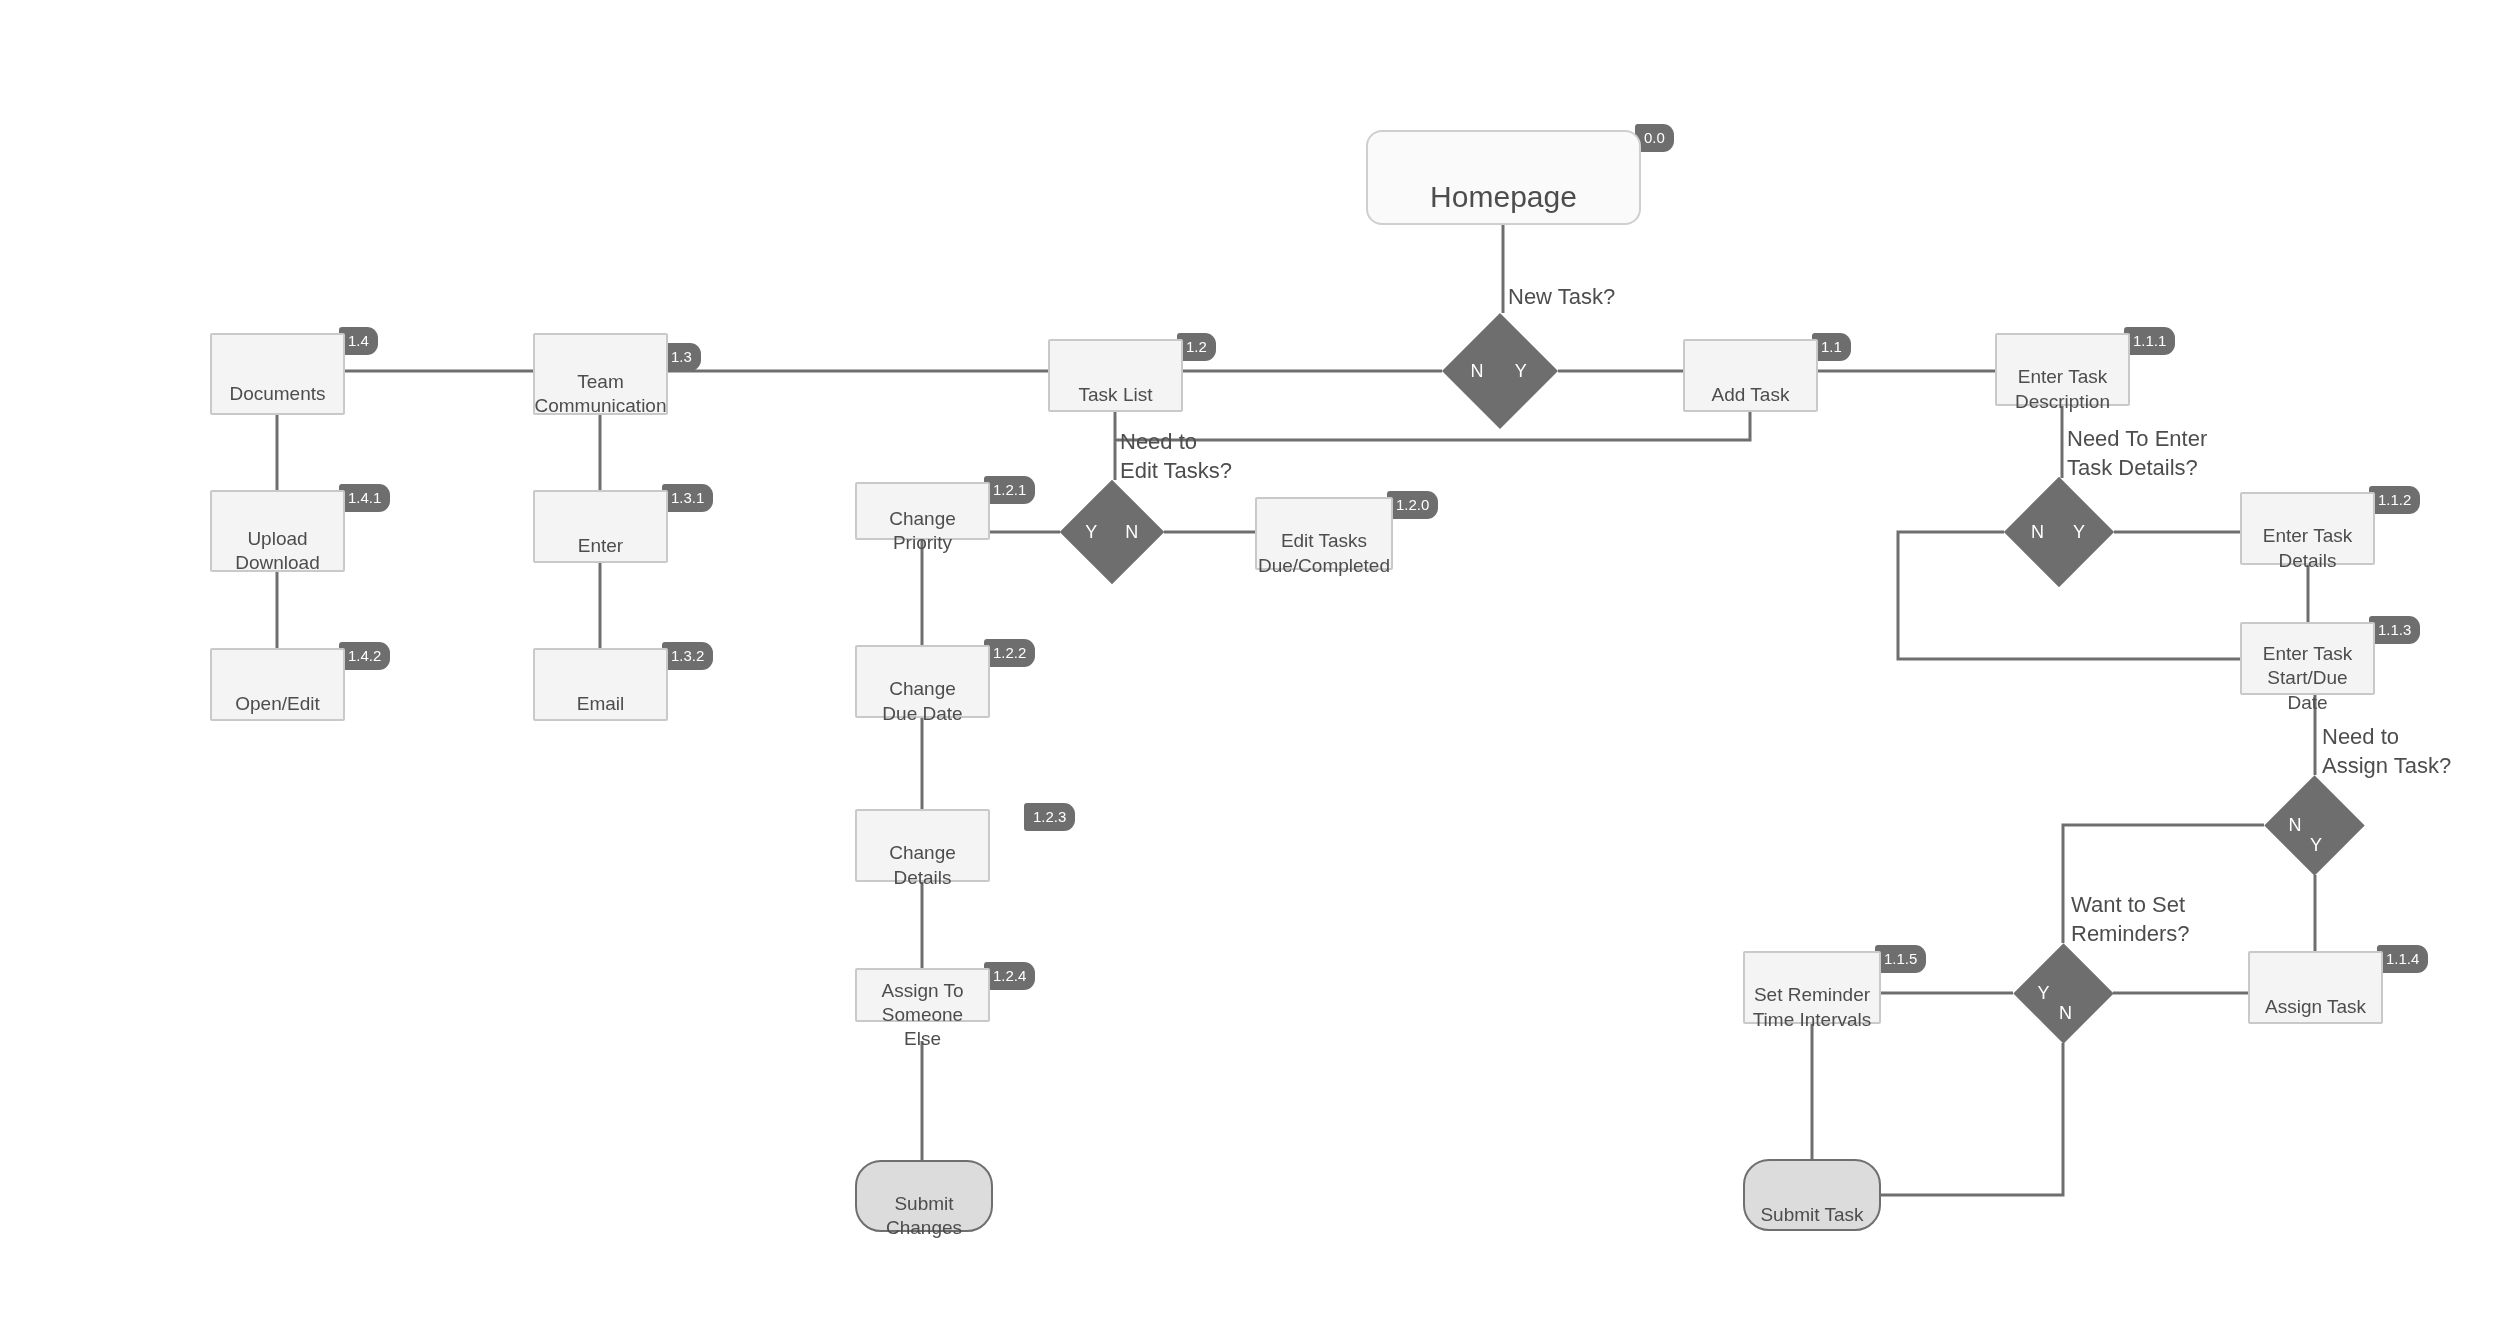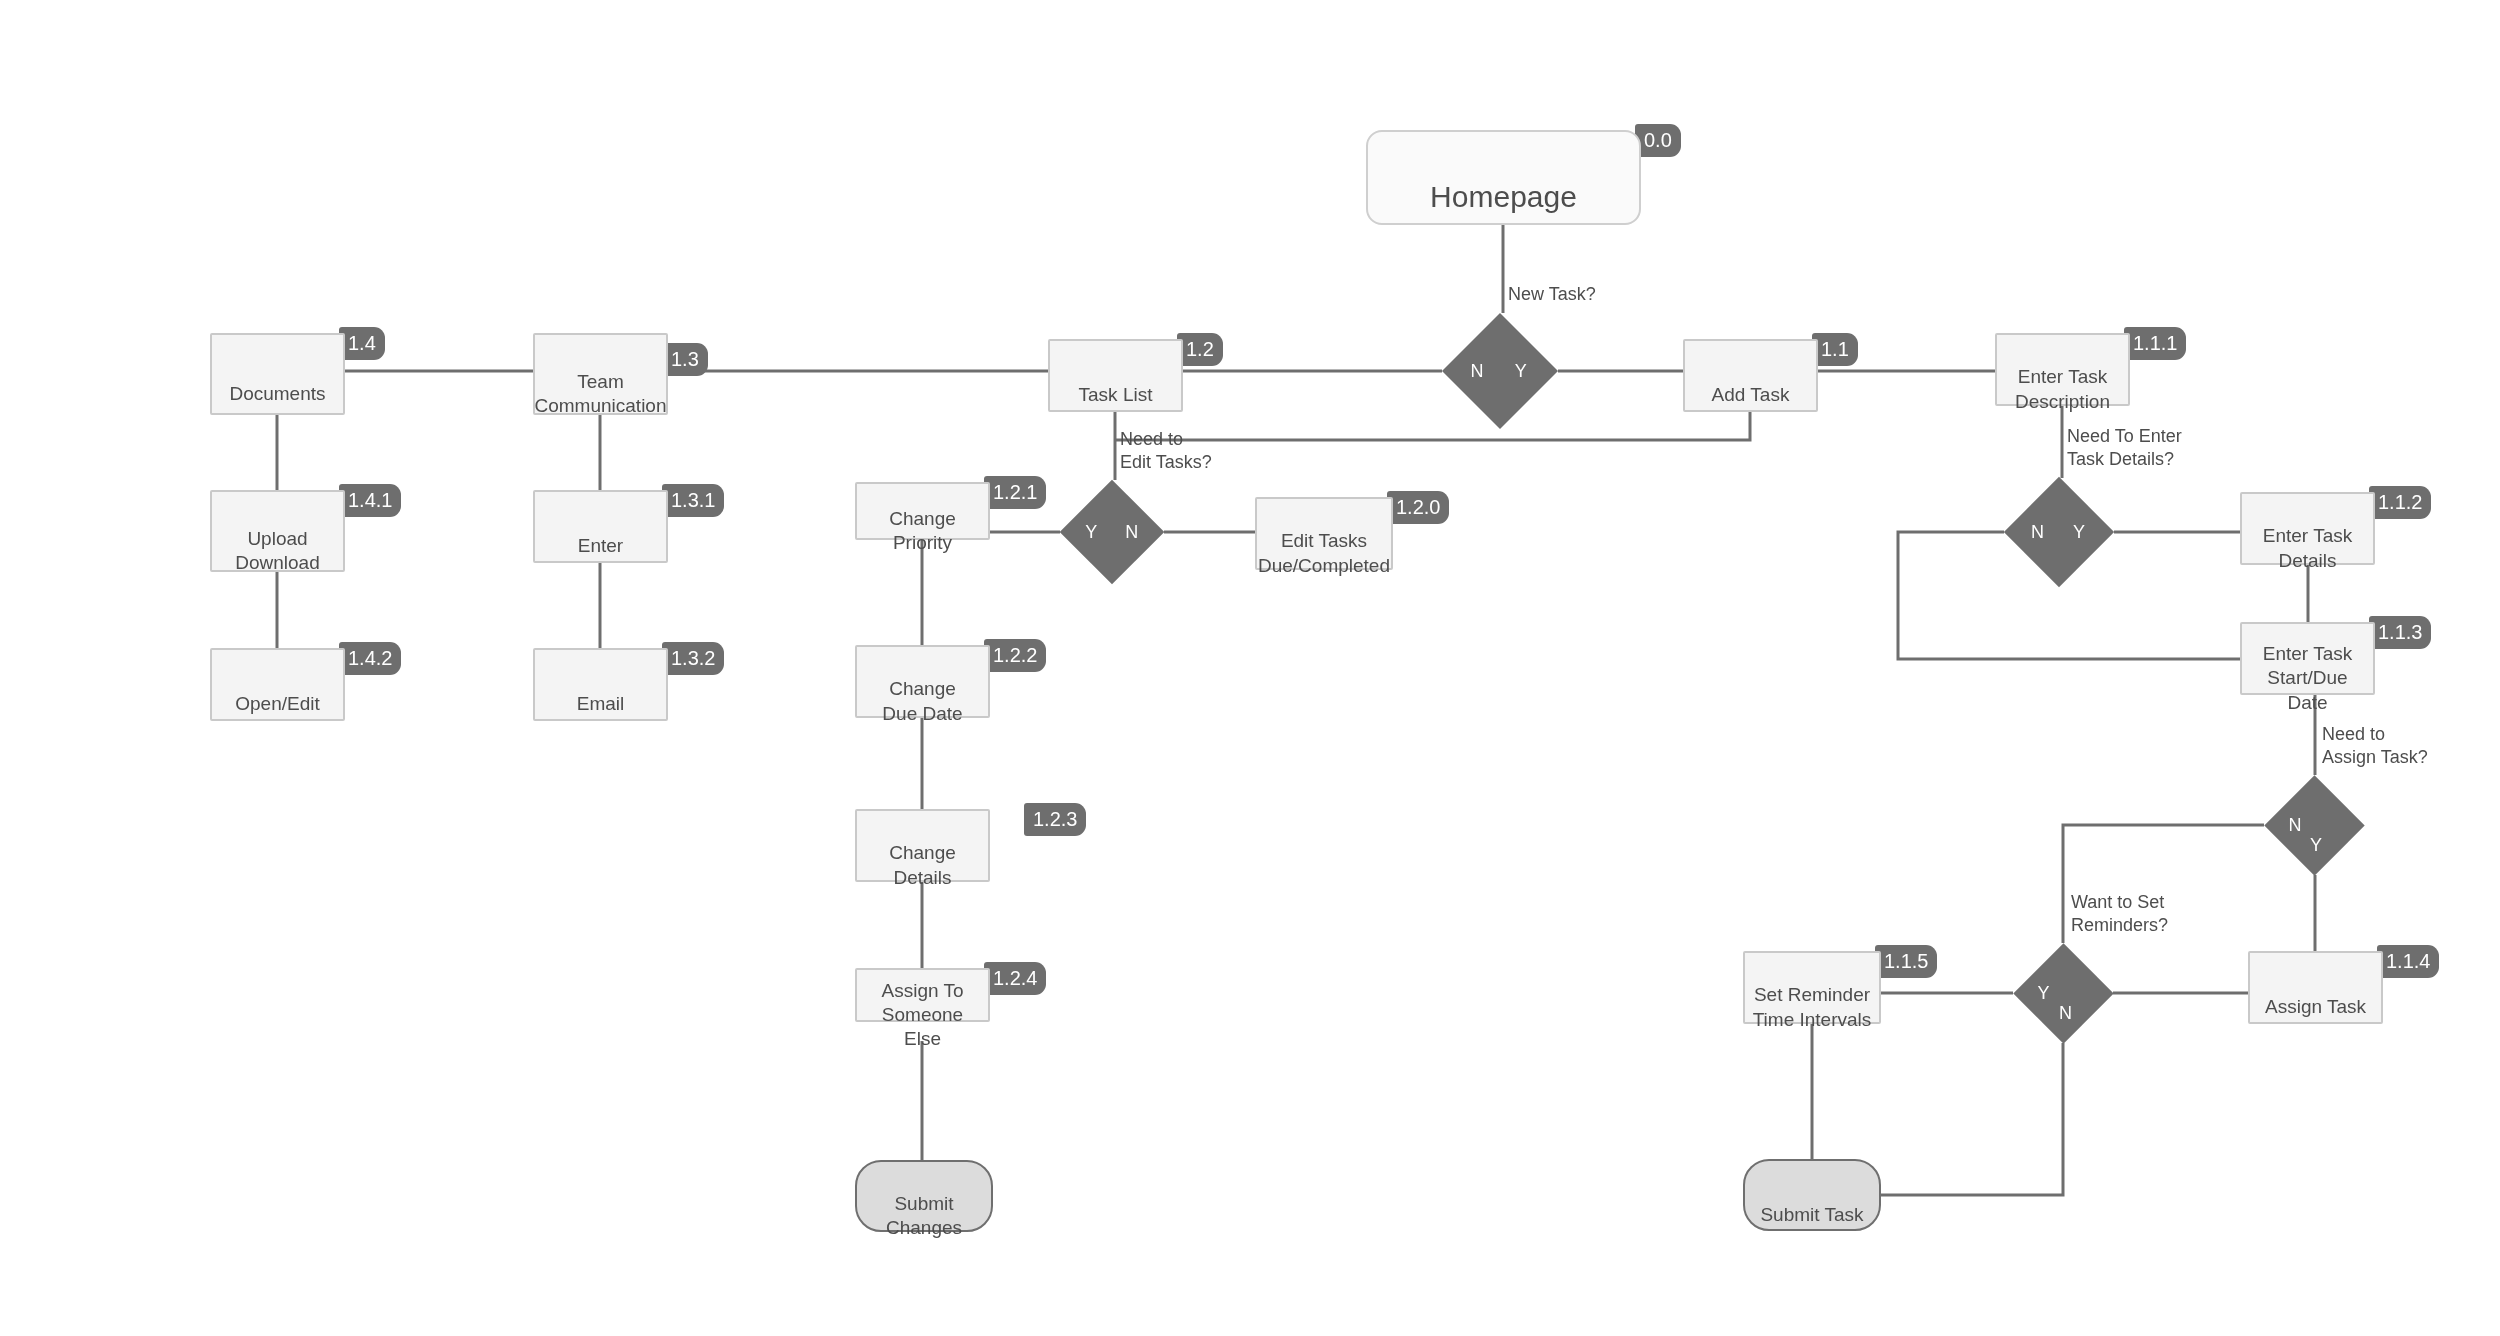--- a/index.html
+++ b/index.html
@@ -58,21 +58,21 @@
     font-size: 19px;
     border-radius: 26px;
     background: #dcdcdc;
     border: 2px solid #6f6f6f;
     color: #4d4d4d;
   }
   .badge {
     position: absolute;
     background: #6e6e6e;
     color: #ffffff;
-    font-size: 20px;
+    font-size: 15px;
     line-height: 1;
     padding: 6px 9px 7px 9px;
     border-radius: 3px 11px 11px 3px;
     z-index: 4;
     white-space: nowrap;
   }
   .diamond {
     position: absolute;
     z-index: 6;
   }
@@ -88,21 +88,21 @@
   .diamond .dlabel {
     position: absolute;
     color: #ffffff;
     font-size: 18px;
     line-height: 1;
     z-index: 2;
   }
   .edge-label {
     position: absolute;
     color: #4d4d4d;
-    font-size: 18px;
+    font-size: 22px;
     line-height: 1.3;
     white-space: pre-line;
     z-index: 7;
   }
 </style>
 </head>
 <body>
 
 <div id="canvas">
   <svg id="edges" viewBox="0 0 2500 1336" xmlns="http://www.w3.org/2000/svg">

